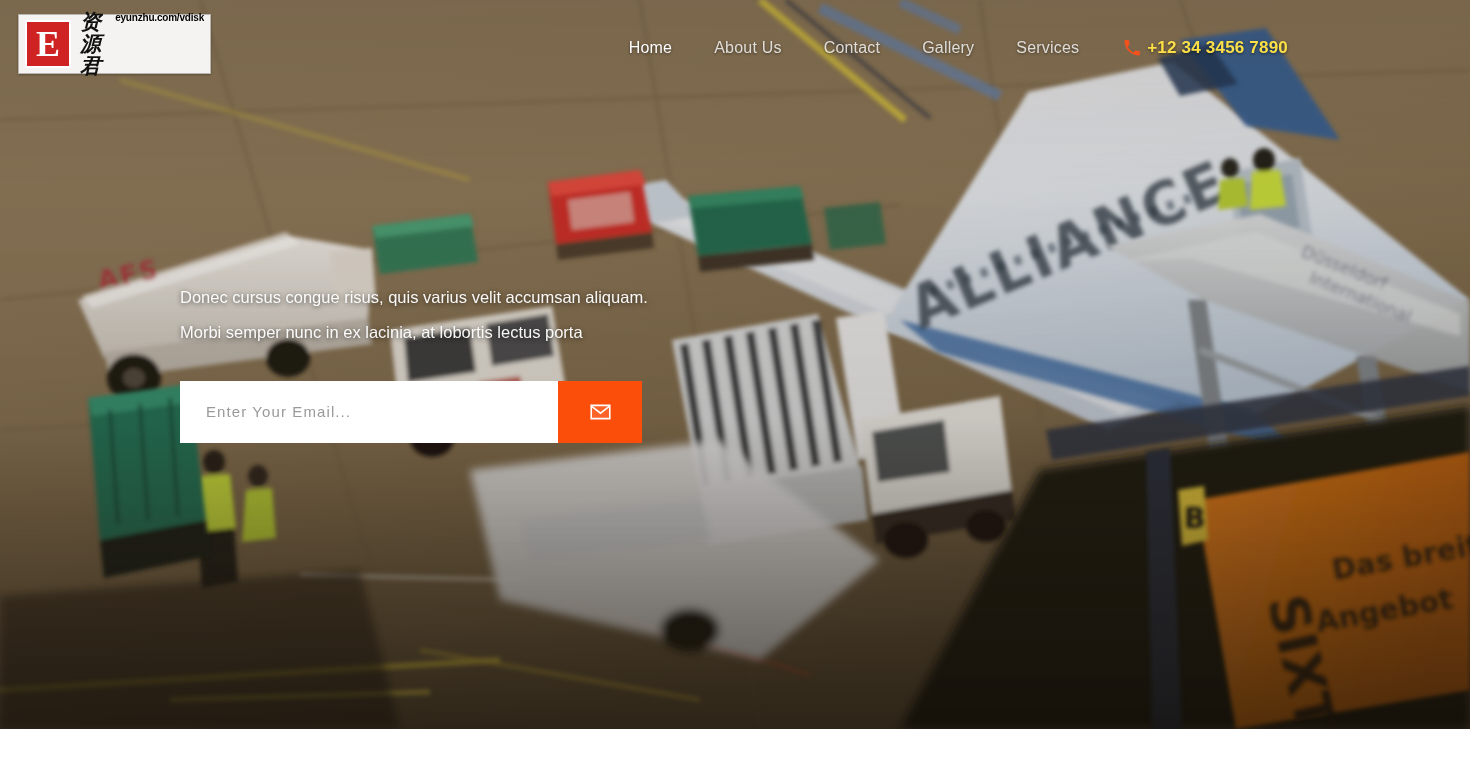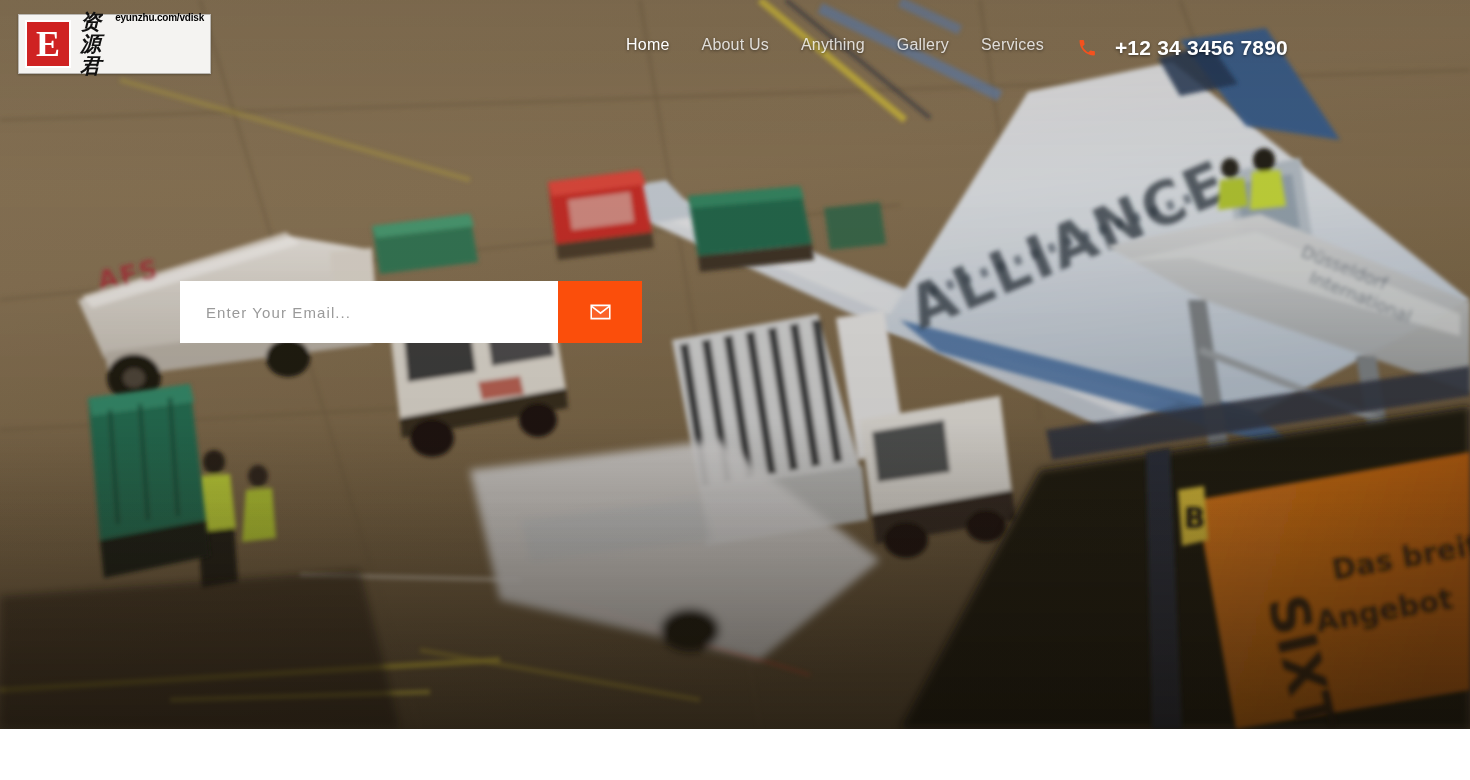--- a/index.html
+++ b/index.html
@@ -41,42 +41,41 @@
   .brand {
     margin-left:22px;
     font-size:34px; font-weight:700; color:#ffffff;
     letter-spacing:.2px; white-space:nowrap;
     text-shadow:0 1px 3px rgba(0,0,0,.45);
     line-height:1;
   }
 
   .main-nav {
     margin-left:auto;
-    display:flex; gap:0;
+    display:flex; align-items:center; gap:10px;
   }
   .nav-link {
     color:rgba(255,255,255,.80);
     font-size:16px; text-decoration:none;
     padding:0 16px; white-space:nowrap;
     text-shadow:0 1px 3px rgba(0,0,0,.5);
     letter-spacing:.2px;
   }
   .nav-link.is-active { color:#ffffff; }
 
   .phone-block {
     display:flex; align-items:center; gap:6px;
     margin-left:18px; white-space:nowrap;
   }
   .phone-icon { display:inline-flex; width:18px; height:18px; }
   .phone-icon svg { width:18px; height:18px; display:block; }
   .phone-number {
-    color:#ffffff; font-size:21px; font-weight:700;
+    color:#fde047; font-size:17px; font-weight:700;
     letter-spacing:.2px;
     text-shadow:0 1px 3px rgba(0,0,0,.55);
-    margin-left:13px;
   }
 
   
   .hero-content {
     position:absolute; left:180px; top:250px;
     width:760px; z-index:15;
   }
   .hero-title {
     font-size:56px; font-weight:700; color:#ffffff;
     line-height:1.11; letter-spacing:-.3px;
@@ -377,39 +376,43 @@
   </div>
 
   <div class="hero-tint"></div>
 
   <header class="site-header">
     <div class="brand">Carting</div>
 
     <nav class="main-nav">
       <a class="nav-link is-active" href="#">Home</a>
       <a class="nav-link" href="#">About Us</a>
-      <a class="nav-link" href="#">Anything</a>
+      <a class="nav-link" href="#">Contact</a>
       <a class="nav-link" href="#">Gallery</a>
       <a class="nav-link" href="#">Services</a>
 
       <div class="phone-block">
         <span class="phone-icon">
           <svg viewBox="0 0 24 24" aria-hidden="true">
             <path fill="#f4511e" d="M6.6 10.8c1.6 3.1 4 5.6 7.1 7.2l2.4-2.4c.3-.3.8-.4 1.2-.2
               1.3.4 2.7.7 4.1.7.6 0 1.1.5 1.1 1.1V21c0 .6-.5 1.1-1.1 1.1C10.8 22.1 2 13.3 2 2.4
               2 1.8 2.5 1.3 3.1 1.3H7c.6 0 1.1.5 1.1 1.1 0 1.4.2 2.8.7 4.1.1.4 0 .9-.3 1.2l-2.4 2.4z"></path>
           </svg>
         </span>
         <span class="phone-number">+12 34 3456 7890</span>
       </div>
     </nav>
   </header>
 
   <div class="hero-content">
 
+    <div class="hero-sub">
+      <span class="line">Donec cursus congue risus, quis varius velit accumsan aliquam.</span>
+      <span class="line">Morbi semper nunc in ex lacinia, at lobortis lectus porta</span>
+    </div>
 
     <form class="signup-form">
       <input class="email-input" type="text" placeholder="Enter Your Email..." style="">
       <button class="submit-button" type="submit">
         <span>
           <svg viewBox="0 0 24 18" aria-hidden="true">
             <path fill="#ffffff" d="M1 1h22v16H1z" opacity="0.12"></path>
             <path fill="none" stroke="#ffffff" stroke-width="1.8" d="M1.4 1.4h21.2v15.2H1.4z"></path>
             <path fill="none" stroke="#ffffff" stroke-width="1.8" d="M1.6 2.2 12 10.3 22.4 2.2"></path>
           </svg>

